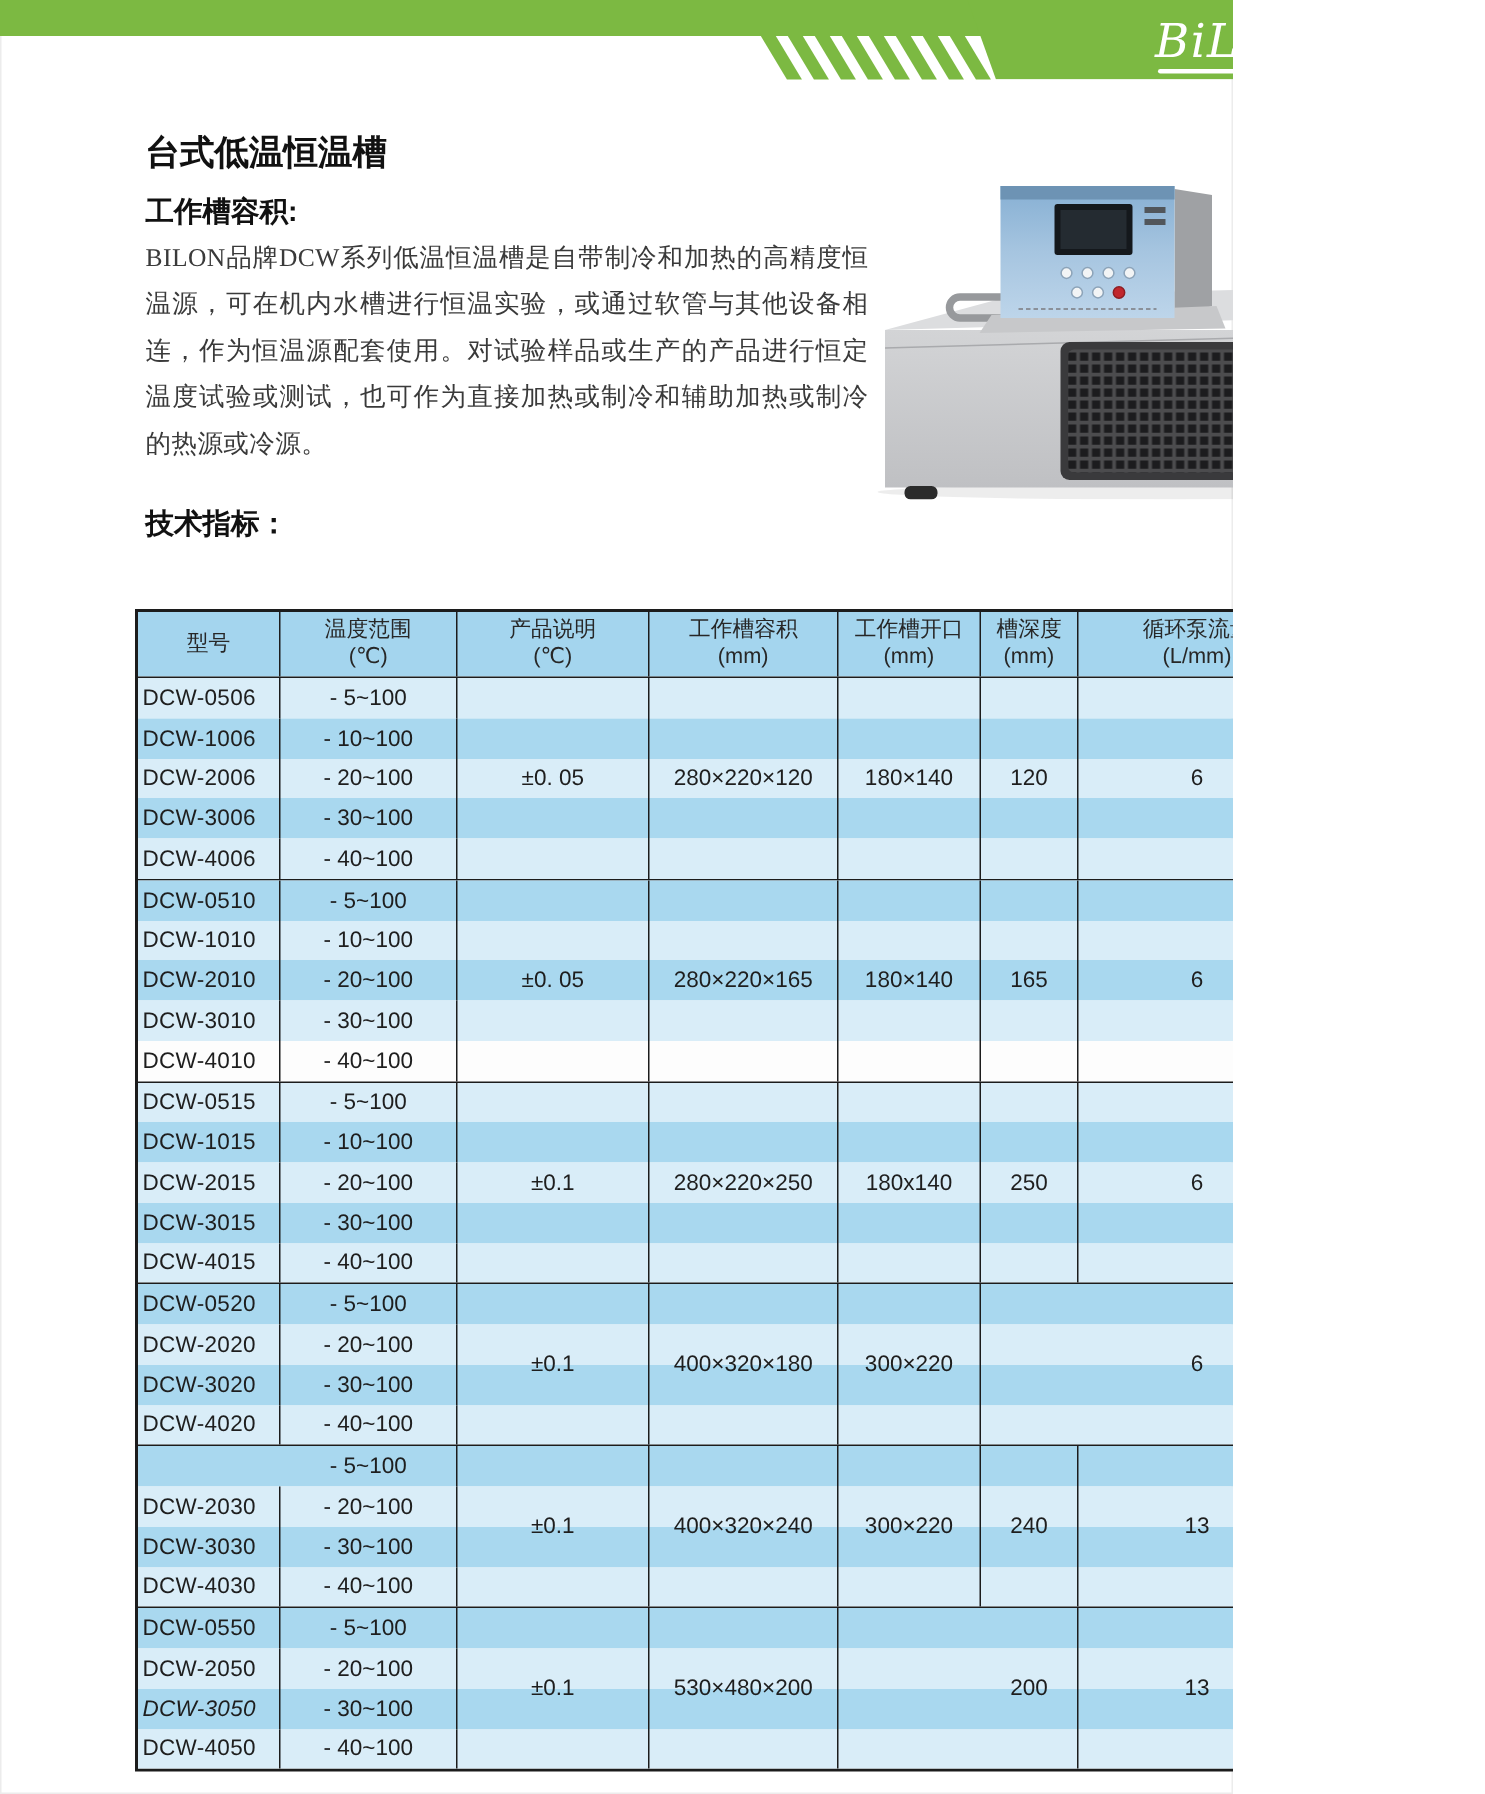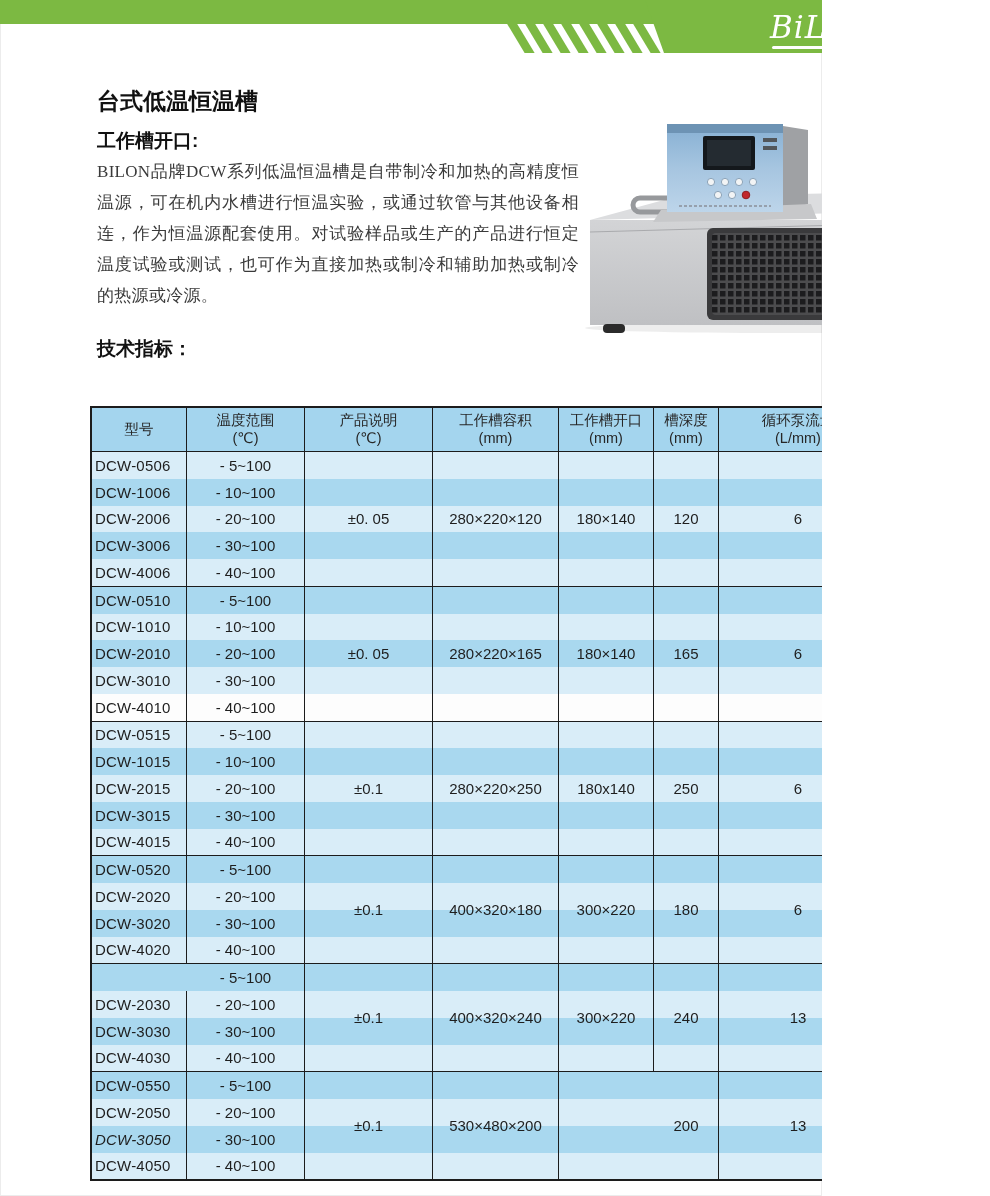--- a/index.html
+++ b/index.html
@@ -75,21 +75,21 @@
       <div class="stripe" style="left: 596px;"></div>
       <div class="stripe" style="left: 614px;"></div>
       <div class="stripe" style="left: 632px;"></div>
     </div>
   <div class="logo">
     <span class="script">BiLon</span><span class="reg">®</span><span class="cjk">比朗</span>
   </div>
   <div class="logo-underline"></div>
 
   <div class="title">台式低温恒温槽</div>
-  <div class="sub-heading" style="top:128px;">工作槽开口:</div>
+  <div class="sub-heading" style="top:128px;">工作槽容积:</div>
   <div class="desc">BILON品牌DCW系列低温恒温槽是自带制冷和加热的高精度恒温源，可在机内水槽进行恒温实验，或通过软管与其他设备相连，作为恒温源配套使用。对试验样品或生产的产品进行恒定温度试验或测试，也可作为直接加热或制冷和辅助加热或制冷的热源或冷源。</div>
   <div class="sub-heading" style="top:336px;">技术指标：</div>
 
   <div class="photo">
     <svg width="410" height="235" viewBox="0 0 410 235">
       <defs>
         <linearGradient id="bodyG" x1="0" y1="0" x2="0" y2="1">
           <stop offset="0" stop-color="#d3d4d6"></stop>
             <stop offset="1" stop-color="#bfc0c3"></stop>
         </linearGradient>
@@ -244,21 +244,20 @@
         <div class="cell" style="grid-area: 1 / 2;">- 5~100</div>
         <div class="cell model" style="grid-area: 2 / 1;">DCW-2020</div>
         <div class="cell" style="grid-area: 2 / 2;">- 20~100</div>
         <div class="cell model" style="grid-area: 3 / 1;">DCW-3020</div>
         <div class="cell" style="grid-area: 3 / 2;">- 30~100</div>
         <div class="cell model" style="grid-area: 4 / 1;">DCW-4020</div>
         <div class="cell" style="grid-area: 4 / 2;">- 40~100</div>
         <div class="cell" style="grid-area: 1 / 3 / 5;">±0.1</div>
         <div class="cell" style="grid-area: 1 / 4 / 5;">400×320×180</div>
         <div class="cell" style="grid-area: 1 / 5 / 5;">300×220</div>
-        <div class="cell" style="grid-area: 1 / 6 / 5;">180</div>
         <div class="cell no-r" style="grid-area: 1 / 7 / 5;">6</div>
       </div>
       <div class="tgroup" style="grid-template-columns: 95px 118px 128px 126px 95px 65px 158px; grid-template-rows: repeat(4, 26.75px);">
         <div class="band medium" style="grid-row: 1;"></div>
         <div class="band light" style="grid-row: 2;"></div>
         <div class="band medium" style="grid-row: 3;"></div>
         <div class="band light" style="grid-row: 4;"></div>
         <div class="cell model" style="grid-area: 1 / 1; margin-top: 45px;">DCW-0530</div>
         <div class="cell" style="grid-area: 1 / 2;">- 5~100</div>
         <div class="cell model" style="grid-area: 2 / 1;">DCW-2030</div>

